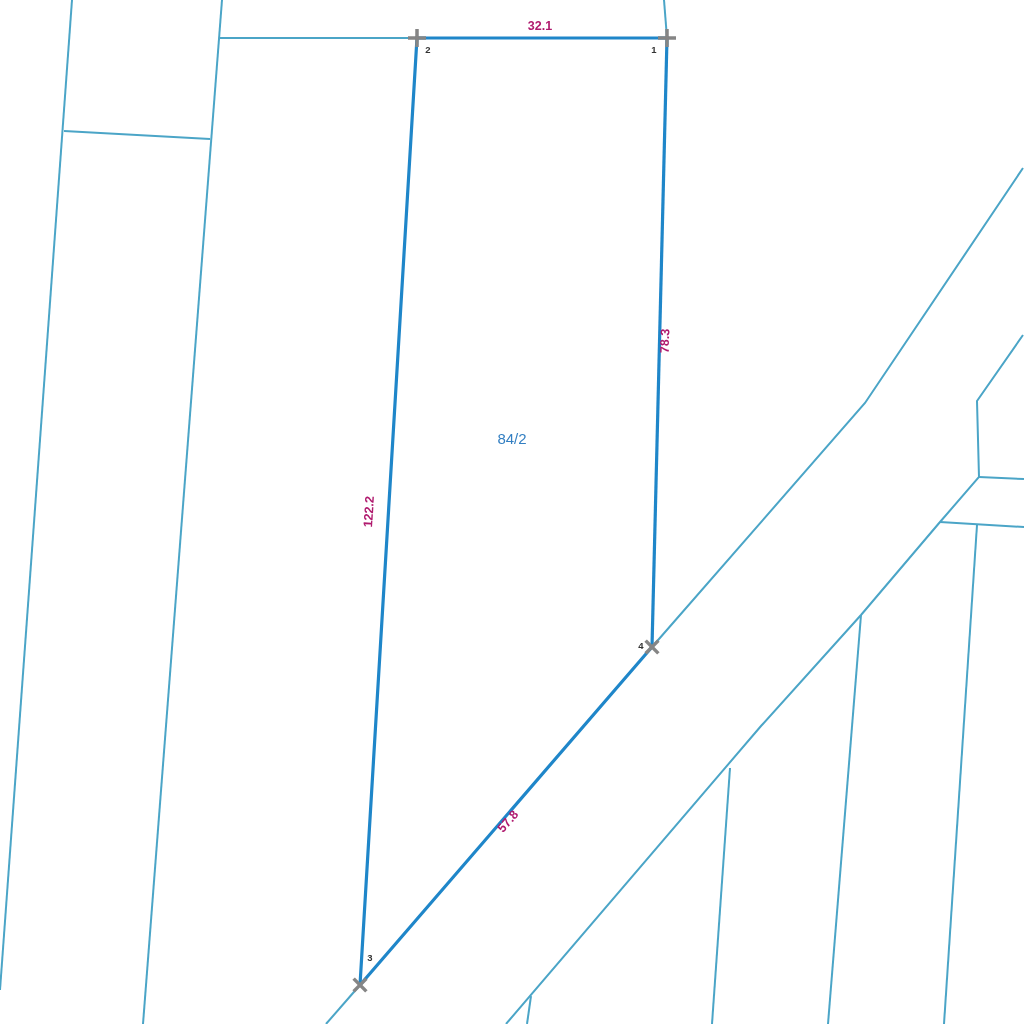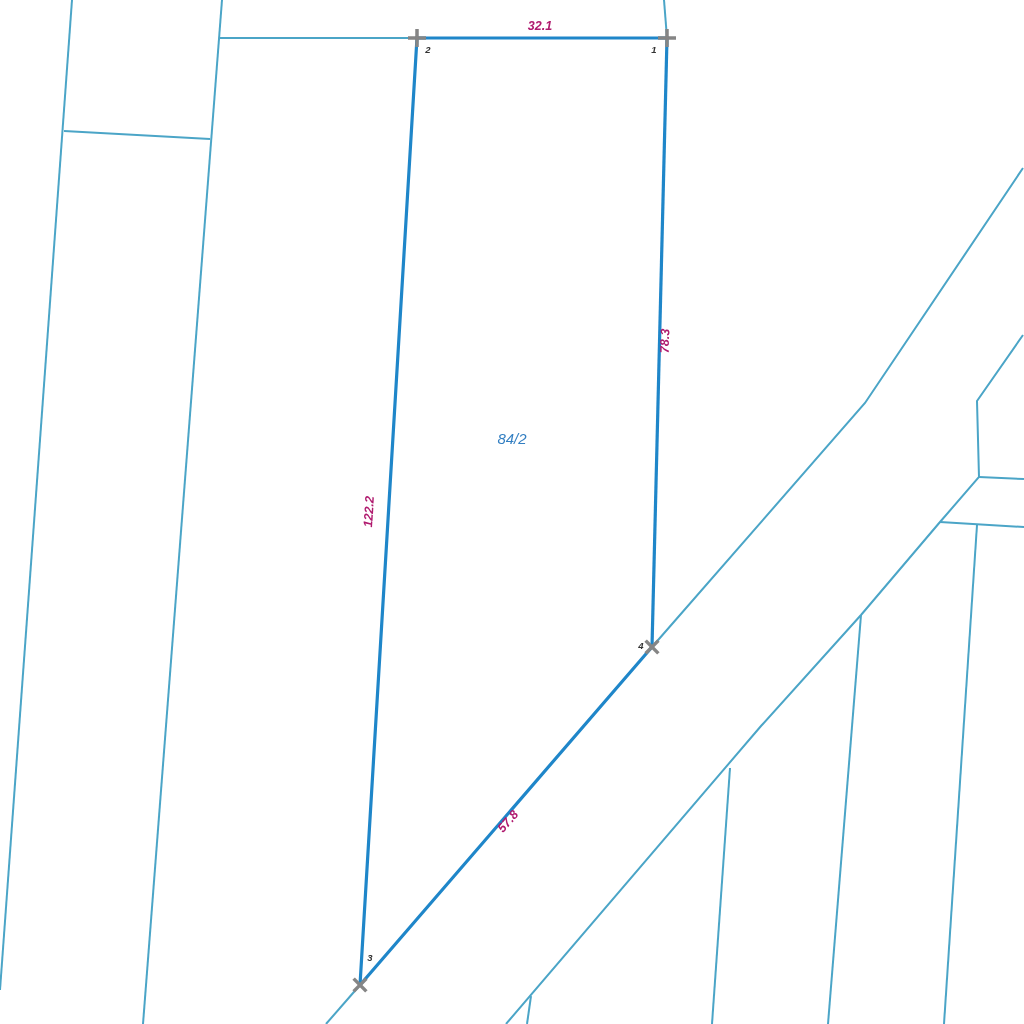--- a/index.html
+++ b/index.html
@@ -7,21 +7,20 @@
     padding: 0;
     background: #ffffff;
     font-family: "Liberation Sans", sans-serif;
   }
   .map-viewport {
     position: relative;
     width: 1024px;
     height: 1024px;
     overflow: hidden;
     background: #ffffff;
-    font-style: italic;
   }
   .map-viewport svg {
     position: absolute;
     left: 0;
     top: 0;
     display: block;
   }
   text.dim-label {
     font-family: "Liberation Sans", sans-serif;
     font-size: 12.5px;

